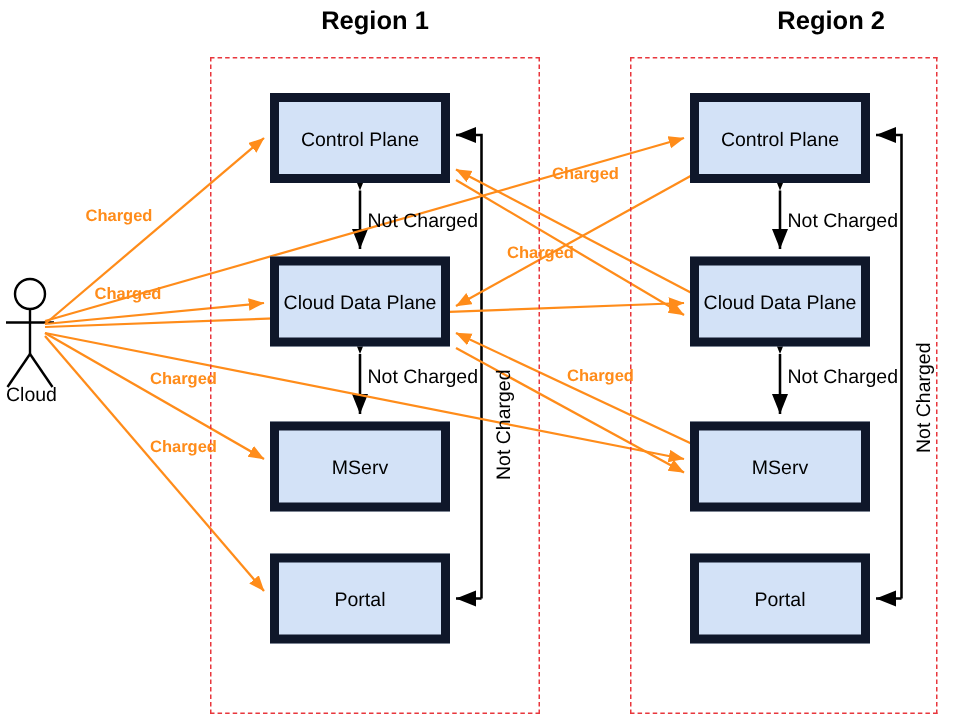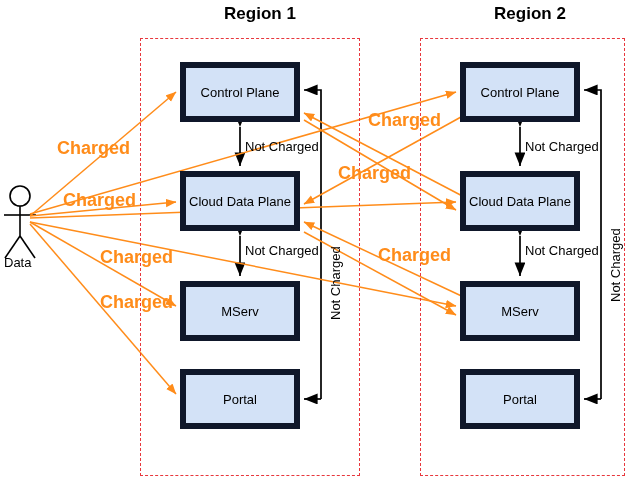--- a/index.html
+++ b/index.html
@@ -39,21 +39,21 @@
   }
   .lbl{
     position:absolute;
     font-size:13px;
     white-space:nowrap;
     color:#000000;
   }
   .lbl.charged{
     color:#ff8c1a;
     font-weight:bold;
-    font-size:18px;
+    font-size:11px;
   }
   .lbl.vert{
     transform-origin:left top;
     transform:rotate(-90deg);
   }
   .actor-label{
     position:absolute;
     font-size:13px;
     color:#000000;
     white-space:nowrap;
@@ -120,35 +120,35 @@
       <line x1="304" y1="120" x2="456" y2="210" marker-end="url(#arrowOrange)"></line>
 
       <line x1="470" y1="112" x2="304" y2="204" marker-end="url(#arrowOrange)"></line>
 
       <line x1="470" y1="300" x2="304" y2="222" marker-end="url(#arrowOrange)"></line>
 
       <line x1="304" y1="232" x2="456" y2="315" marker-end="url(#arrowOrange)"></line>
     </g>
   </svg>
 
-  <div class="actor-label" style="left:4px;top:255px;">Data</div>
+  <div class="actor-label" style="left:4px;top:255px;">Cloud</div>
 
-  <div class="region-title" style="left:200px;top:4px;width:120px;">Region 1</div>
+  <div class="region-title" style="left:190px;top:4px;width:120px;">Region 1</div>
   <div class="region-box" style="left:140px;top:38px;width:220px;height:438px;"></div>
 
   <div class="node" style="left:180px;top:62px;width:120px;height:60px;">Control Plane</div>
   <div class="node" style="left:180px;top:171px;width:120px;height:60px;">Cloud Data Plane</div>
   <div class="node" style="left:180px;top:281px;width:120px;height:60px;">MServ</div>
   <div class="node" style="left:180px;top:369px;width:120px;height:60px;">Portal</div>
 
   <div class="lbl" style="left:245px;top:139px;">Not Charged</div>
   <div class="lbl" style="left:245px;top:243px;">Not Charged</div>
   <div class="lbl vert" style="left:328px;top:320px;">Not Charged</div>
 
-  <div class="region-title" style="left:470px;top:4px;width:120px;">Region 2</div>
+  <div class="region-title" style="left:470px;top:4px;width:120px;text-align:right;">Region 2</div>
   <div class="region-box" style="left:420px;top:38px;width:205px;height:438px;"></div>
 
   <div class="node" style="left:460px;top:62px;width:120px;height:60px;">Control Plane</div>
   <div class="node" style="left:460px;top:171px;width:120px;height:60px;">Cloud Data Plane</div>
   <div class="node" style="left:460px;top:281px;width:120px;height:60px;">MServ</div>
   <div class="node" style="left:460px;top:369px;width:120px;height:60px;">Portal</div>
 
   <div class="lbl" style="left:525px;top:139px;">Not Charged</div>
   <div class="lbl" style="left:525px;top:243px;">Not Charged</div>
   <div class="lbl vert" style="left:608px;top:302px;">Not Charged</div>

